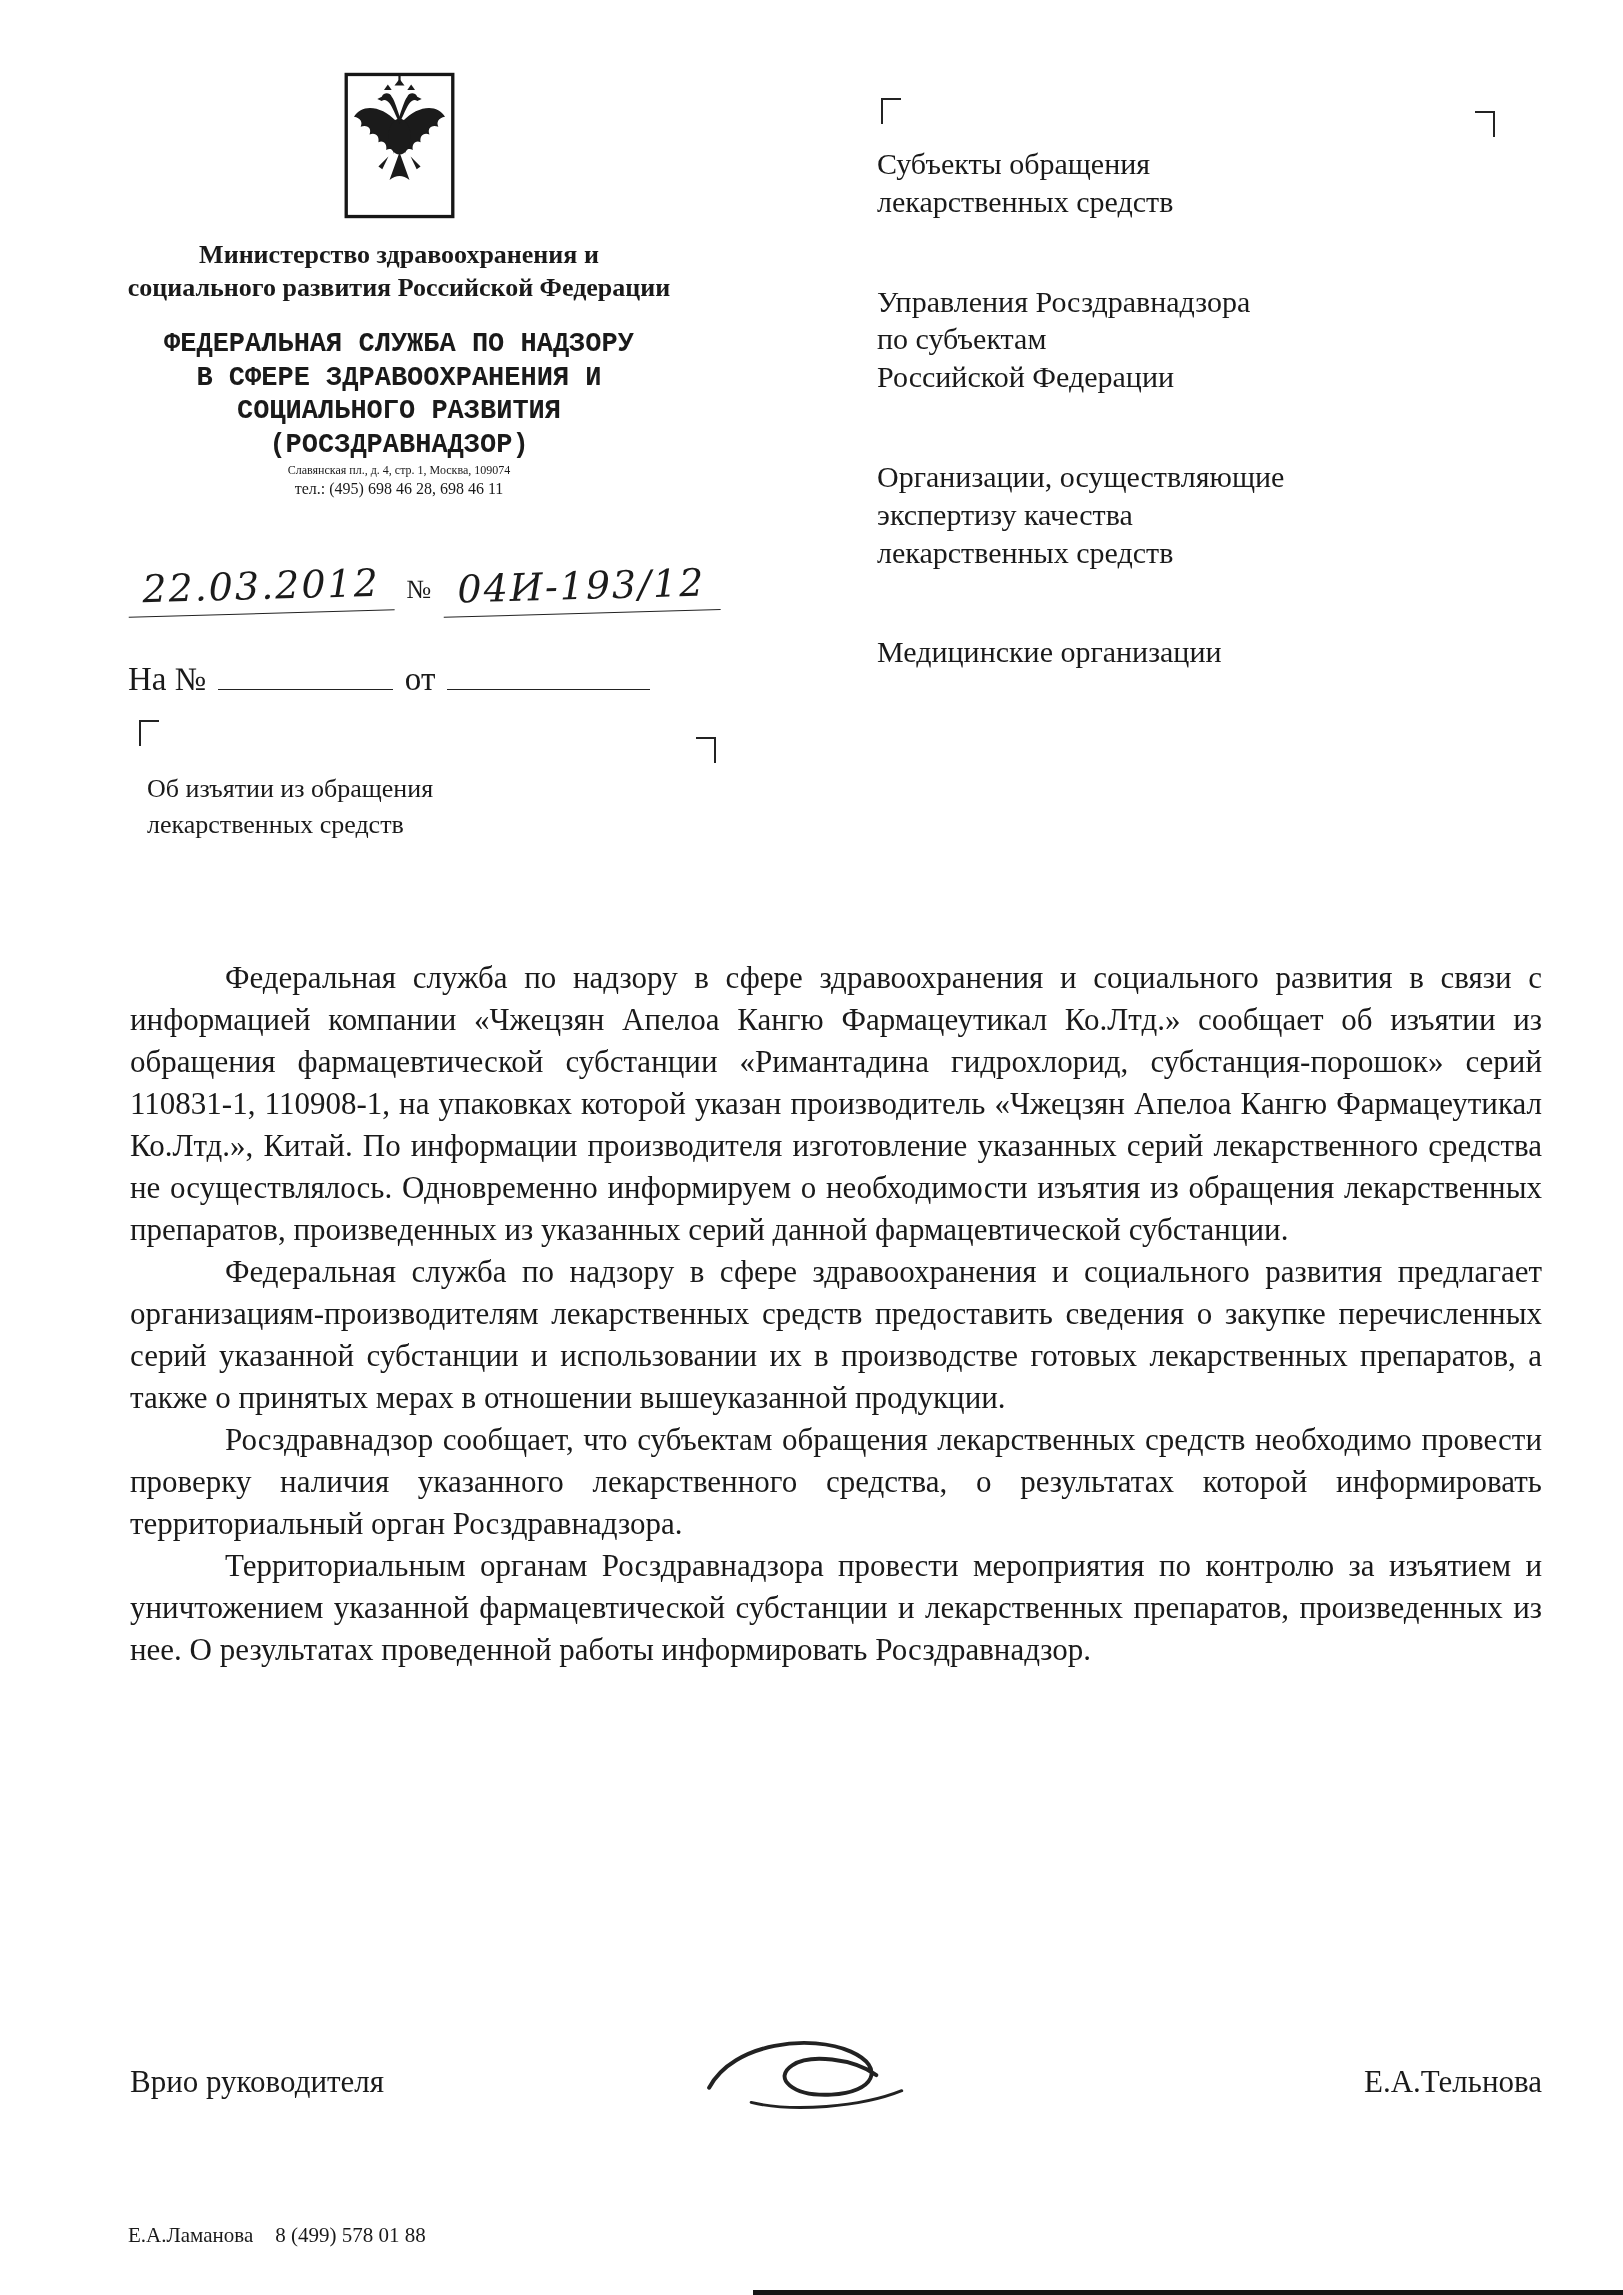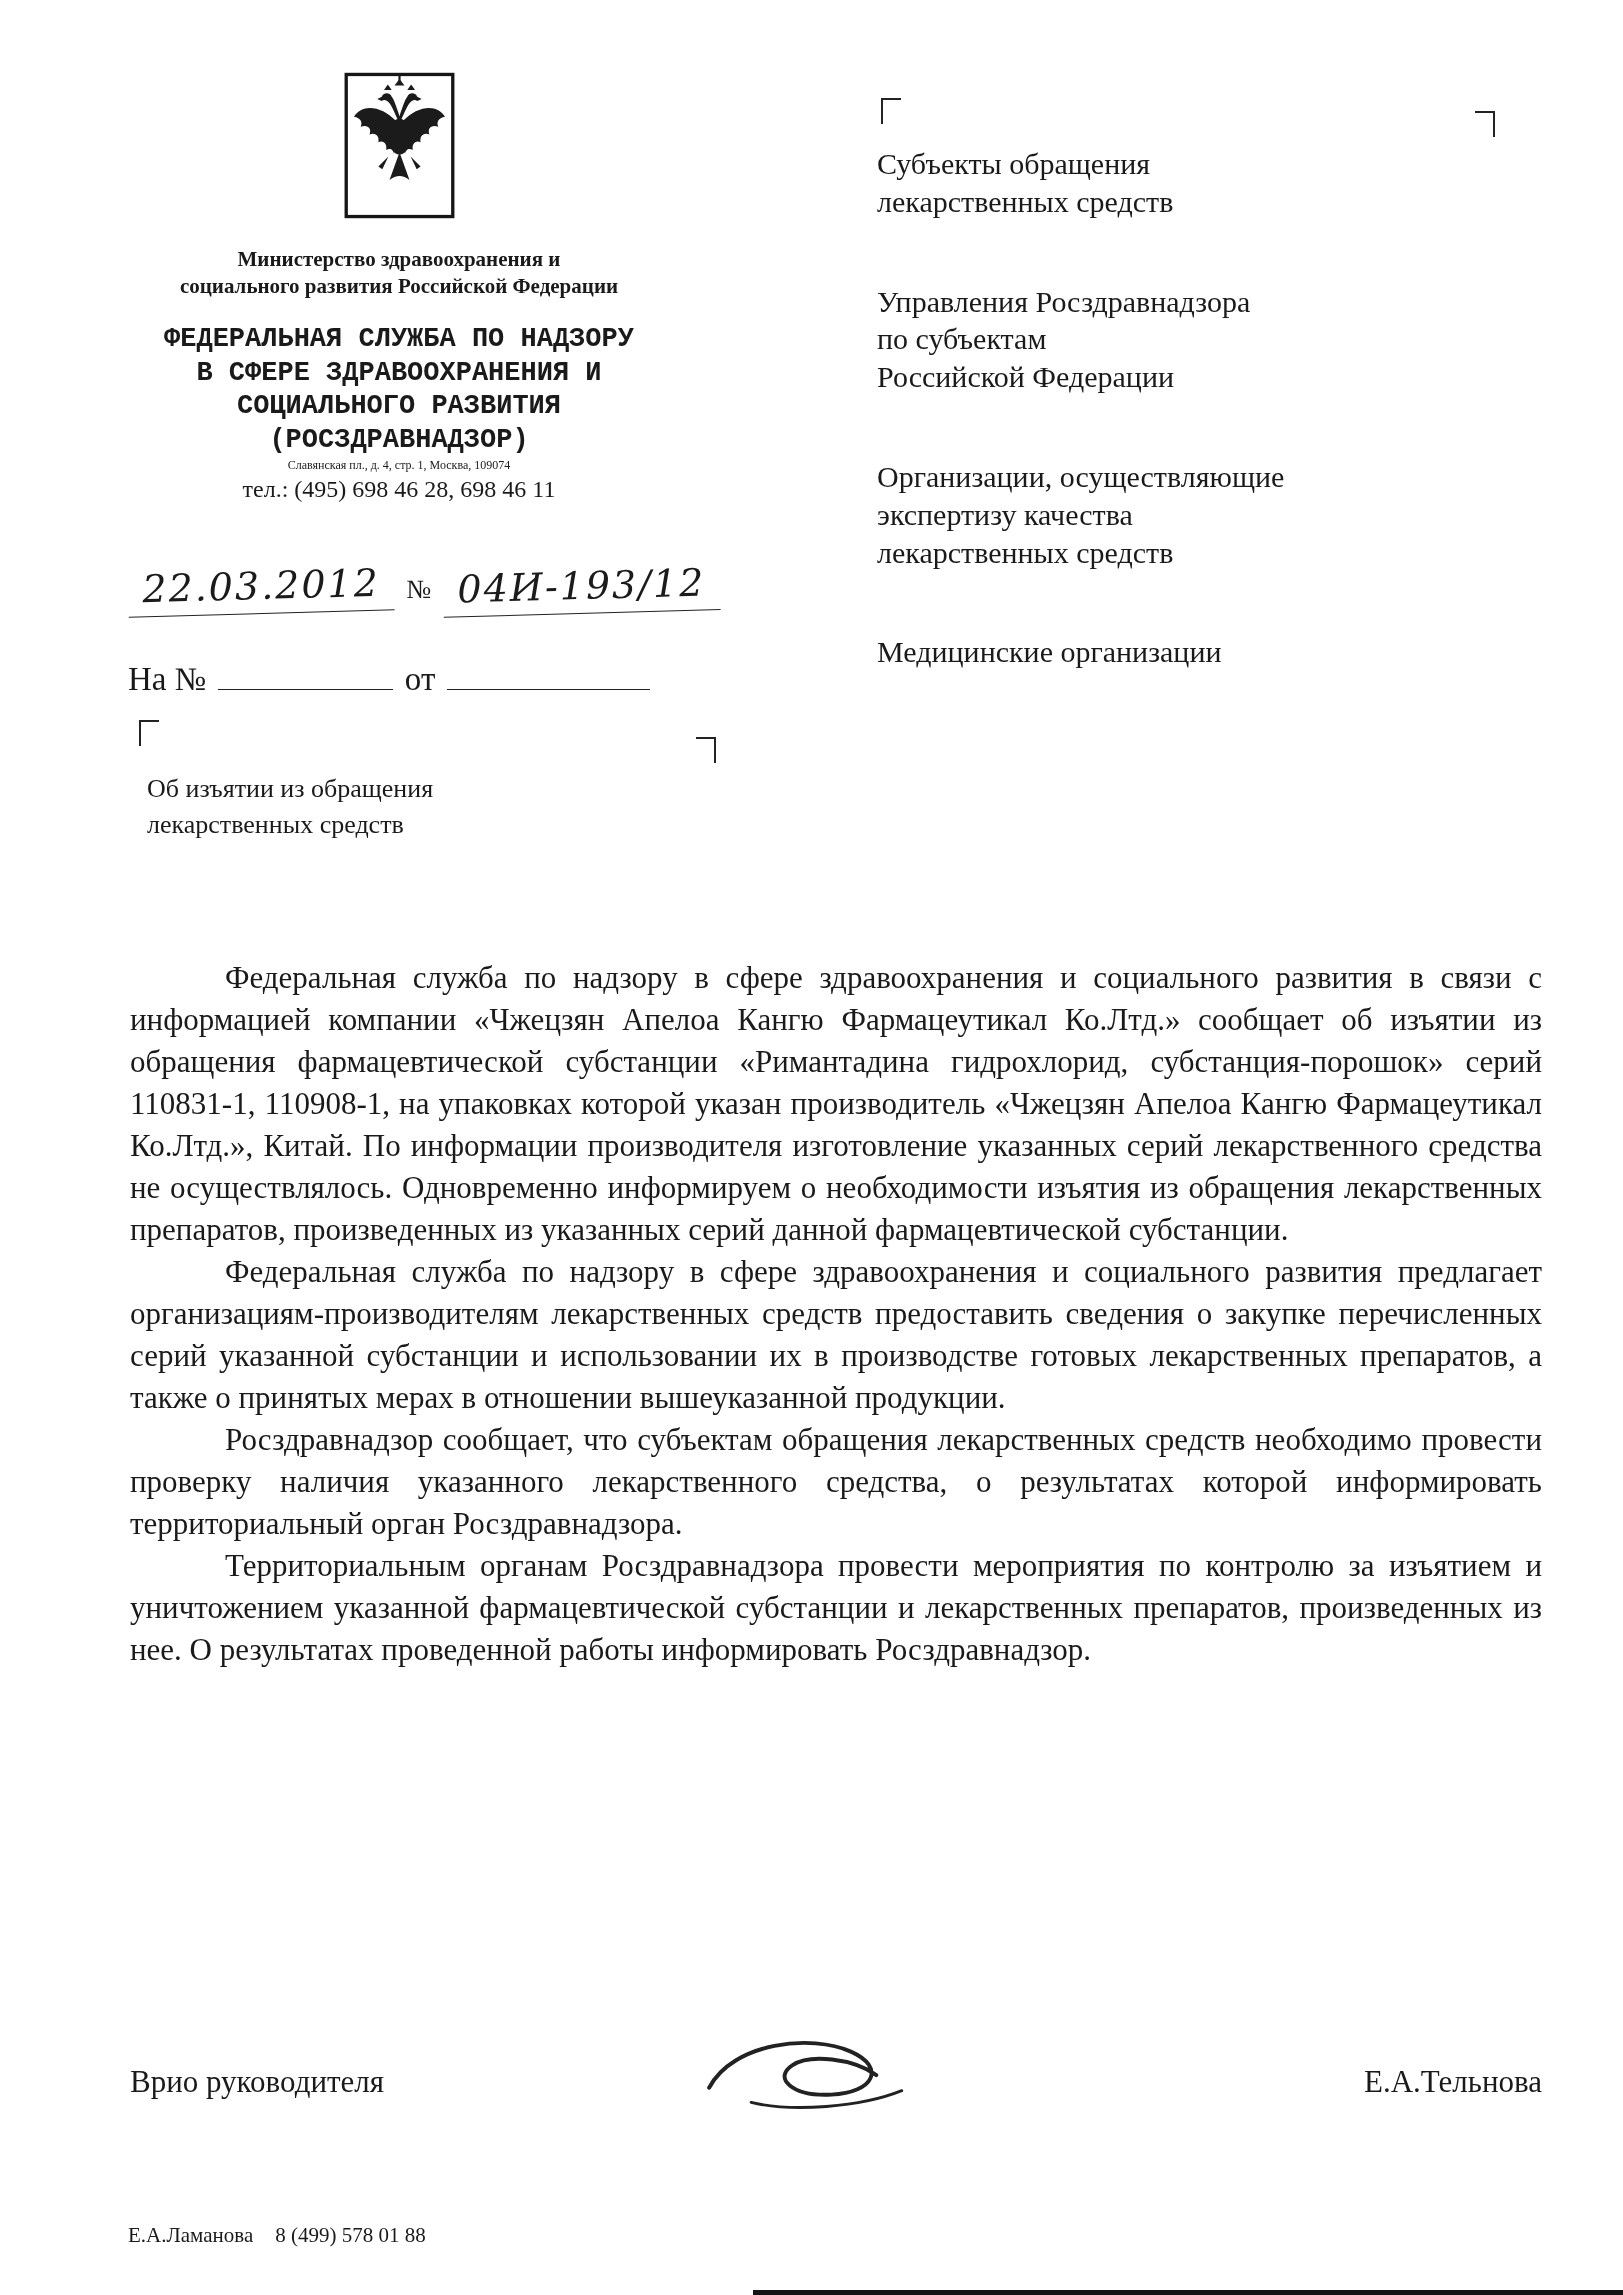--- a/index.html
+++ b/index.html
@@ -14,27 +14,27 @@
   }
   .pre { white-space:pre-line; }
 
   
   .letterhead {
     position:absolute; left:98px; top:72px; width:602px;
     text-align:center;
   }
   .emblem-box { display:inline-block; }
   .ministry {
-    margin-top:25px; font-size:21px; font-weight:bold; line-height:1.28;
+    margin-top:17px; font-size:26px; font-weight:bold; line-height:1.28;
   }
   .service-name {
     margin-top:23.6px; font-size:27px; font-weight:bold; line-height:1.24;font-family:Liberation Mono, monospace;
   }
   .lh-address { margin-top:1px; font-size:12px; line-height:1.3; }
-  .lh-phone { font-size:24px; line-height:1.3; }
+  .lh-phone { font-size:16px; line-height:1.3; }
 
   
   .ref-row {
     position:absolute; left:128px; top:564px; width:628px;
     display:flex; align-items:flex-end; gap:11.8px;
   }
   .hand {
     font-family:"DejaVu Serif","Liberation Serif",serif;
     font-style:italic; font-size:38px; letter-spacing:2px;
     transform:rotate(-1.6deg); color:#1b1b1b;

